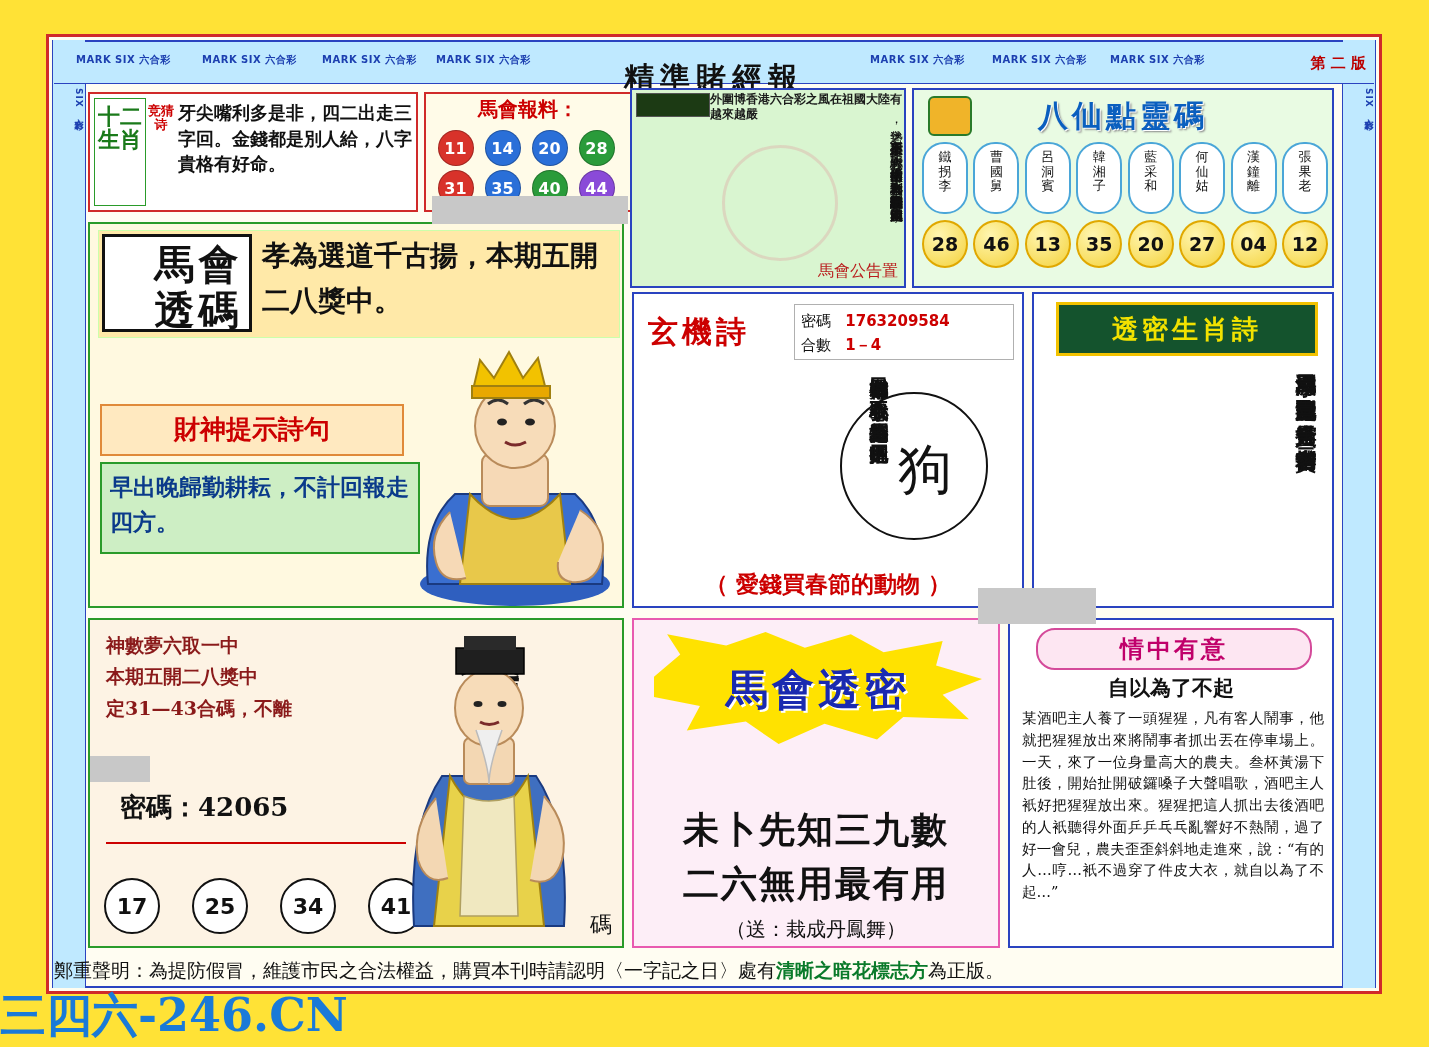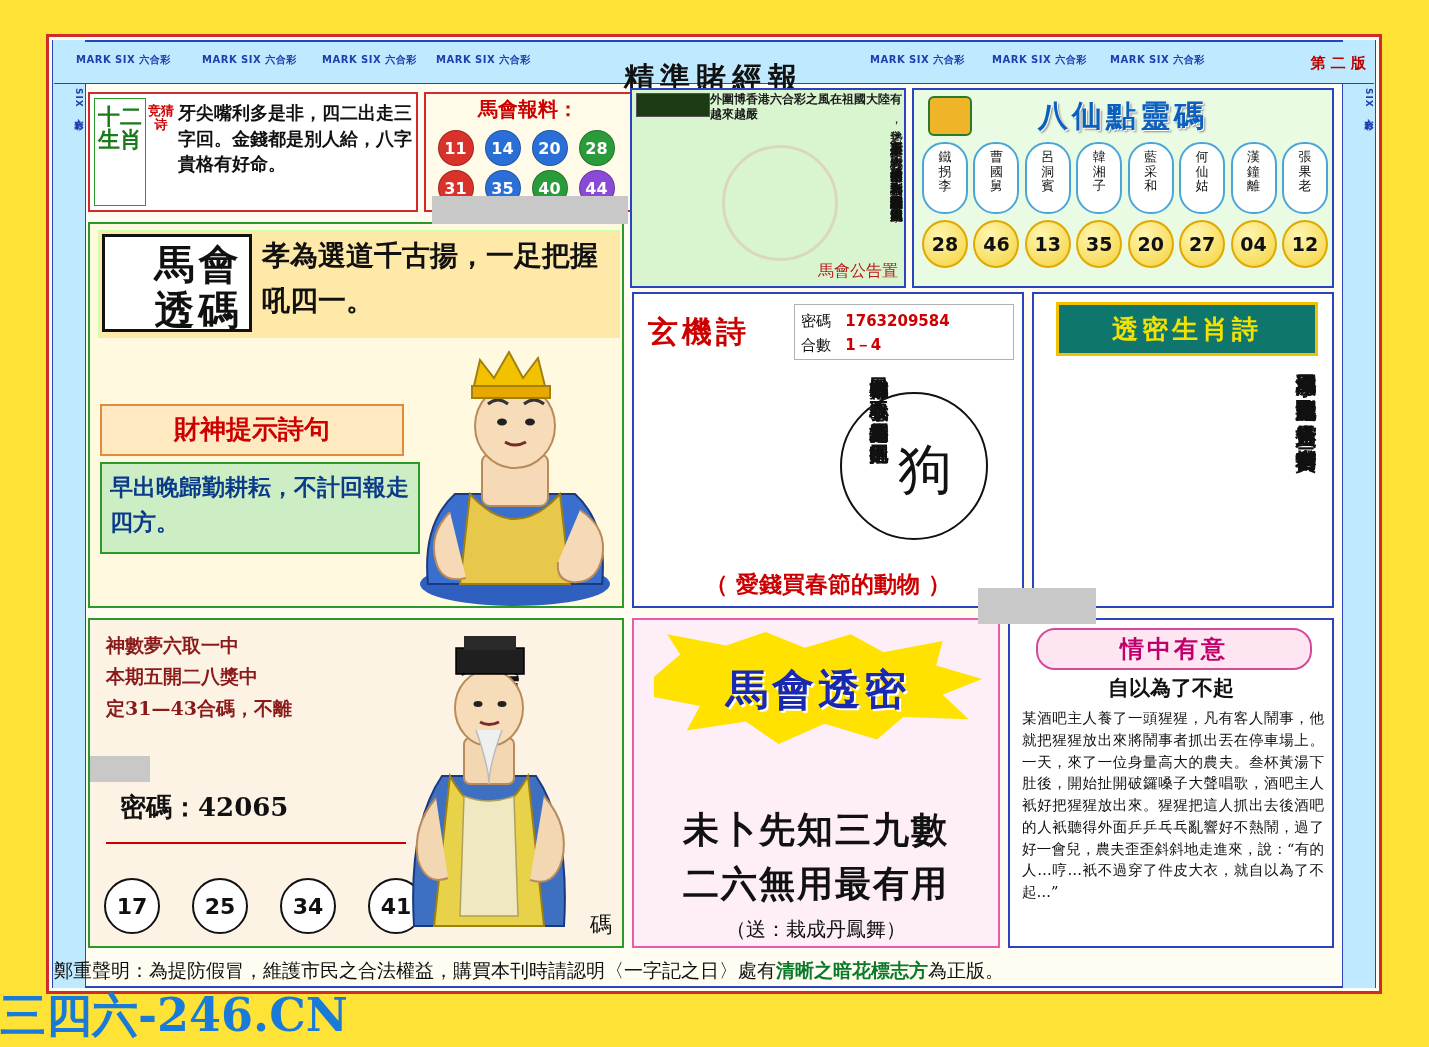--- a/index.html
+++ b/index.html
@@ -207,21 +207,21 @@
     font-family:"DejaVu Serif","Liberation Serif",serif;
   }
   #xuanji .ans{
     position:absolute;left:0;bottom:6px;width:100%;text-align:center;
     font-size:23px;color:#c00;font-weight:bold;
     font-family:"DejaVu Serif","Liberation Serif",serif;
   }
   
   #toumi{left:1032px;top:292px;width:302px;height:316px;border:2px solid #2a43c0;background:#fff;}
   #toumi .hdwrap{
-    position:absolute;left:22px;top:8px;width:256px;height:48px;background:#0f766e;
+    position:absolute;left:22px;top:8px;width:256px;height:48px;background:#14532d;
     border:3px solid #f2c200;
     text-align:center;
   }
   #toumi .hd{
     position:absolute;left:0;top:0;width:100%;height:100%;
     display:flex;align-items:center;justify-content:center;
     font-size:26px;font-weight:bold;color:#f2e200;letter-spacing:4px;
     font-family:"DejaVu Serif","Liberation Serif",serif;
   }
   #toumi .poem{
@@ -436,21 +436,21 @@
 果
 老</div>
           <div class="num">12</div>
         </div>
       </div>
   </div>
 
   <div class="box" id="matou">
     <div class="sealbg"></div>
     <div class="seal">馬會透碼</div>
-    <div class="coup">孝為選道千古揚，一足把握吼四一。</div>
+    <div class="coup">孝為選道千古揚，本期五開二八獎中。</div>
     <div class="tip">財神提示詩句</div>
     <div class="green">早出晚歸勤耕耘，不計回報走四方。</div>
 
     <svg class="god" style="left:320px;top:110px;" width="210" height="272" viewBox="0 0 210 272">
       <ellipse cx="105" cy="250" rx="95" ry="22" fill="#2f5fbf"></ellipse>
       <path d="M18 250 Q12 190 45 160 L165 160 Q198 190 192 250 Z" fill="#3a6fd0" stroke="#1a3a80" stroke-width="2"></path>
       <path d="M60 160 Q105 210 150 160 L160 250 L50 250 Z" fill="#e8c84a" stroke="#a08010" stroke-width="2"></path>
       <rect x="72" y="120" width="66" height="52" rx="8" fill="#f6d9b6" stroke="#b98b5a" stroke-width="2"></rect>
       <ellipse cx="105" cy="92" rx="40" ry="42" fill="#f7dcb9" stroke="#b98b5a" stroke-width="2"></ellipse>
       <ellipse cx="92" cy="88" rx="5" ry="3.5" fill="#222"></ellipse>

